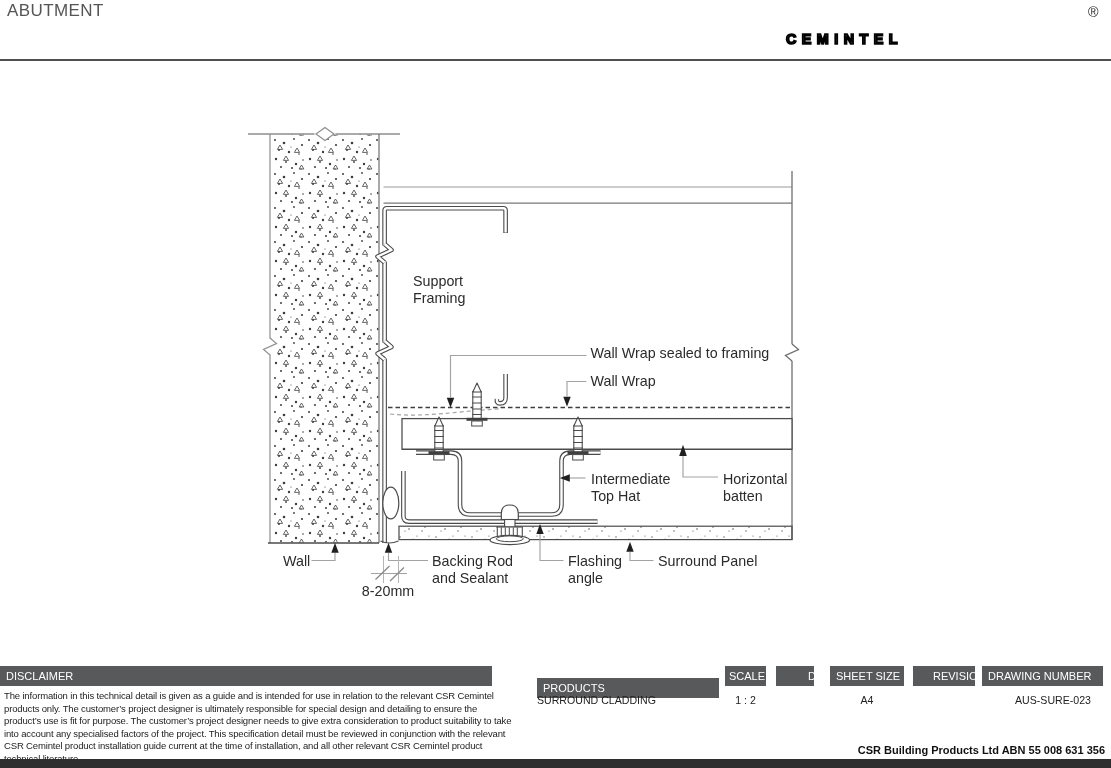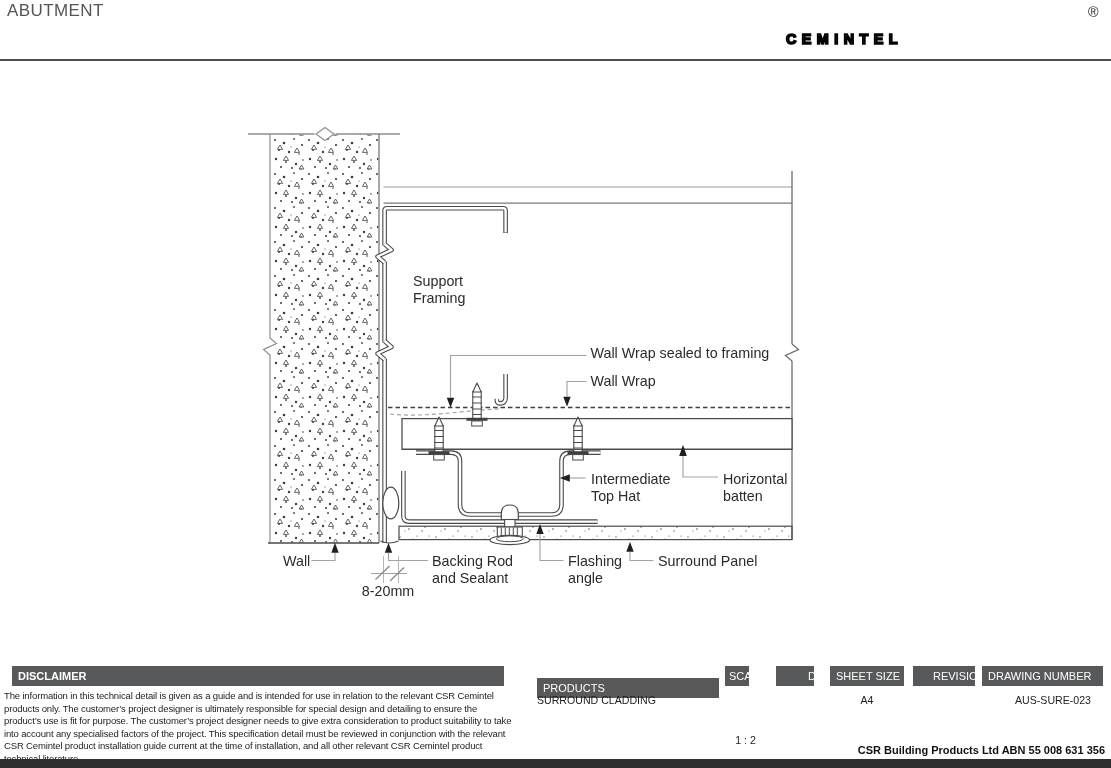--- a/index.html
+++ b/index.html
@@ -215,31 +215,31 @@
     <text x="432" y="565.5">Backing Rod</text>
     <text x="432" y="582.5">and Sealant</text>
     <text x="388" y="596" text-anchor="middle">8-20mm</text>
     <text x="568" y="565.5">Flashing</text>
     <text x="568" y="582.5">angle</text>
     <text x="658" y="565.5">Surround Panel</text>
   </g>
 </svg>
 </div>
 
-<div class="abs bar" style="left:12px;width:492px;font-weight:bold;">DISCLAIMER</div>
+<div class="abs bar" style="left:0;width:492px;">DISCLAIMER</div>
 <div class="abs bar" style="left:537px;width:182px;margin-top:12px;">PRODUCTS</div>
-<div class="abs bar" style="left:725px;width:24px;padding-left:4px;">SCALE</div>
+<div class="abs bar" style="left:725px;width:41px;padding-left:4px;">SCALE</div>
 <div class="abs bar" style="left:776px;width:38px;padding-left:32px;">DATE</div>
 <div class="abs bar" style="left:830px;width:74px;">SHEET SIZE</div>
 <div class="abs bar" style="left:913px;width:62px;padding-left:20px;">REVISION</div>
 <div class="abs bar" style="left:982px;width:121px;">DRAWING NUMBER</div>
 
 <div class="abs" id="disclaimer-body">The information in this technical detail is given as a guide and is intended for use in relation to the relevant CSR Cemintel products only. The customer’s project designer is ultimately responsible for special design and detailing to ensure the product’s use is fit for purpose. The customer’s project designer needs to give extra consideration to product suitability to take into account any specialised factors of the project. This specification detail must be reviewed in conjunction with the relevant CSR Cemintel product installation guide current at the time of installation, and all other relevant CSR Cemintel product technical literature.</div>
 
 <div class="abs val" style="left:537px;">SURROUND CLADDING</div>
-<div class="abs val center" style="left:723px;width:45px;margin-top:40px;">1 : 2</div>
+<div class="abs val center" style="left:723px;width:45px;">1 : 2</div>
 <div class="abs val center" style="left:776px;width:38px;"></div>
 <div class="abs val center" style="left:830px;width:74px;">A4</div>
 <div class="abs val center" style="left:913px;width:62px;"></div>
 <div class="abs val center" style="left:995px;width:116px;">AUS-SURE-023</div>
 
 <div class="abs" id="company-line">CSR Building Products Ltd ABN  55 008 631 356</div>
 <div class="abs" id="bottom-bar"></div>
 
 </body></html>

